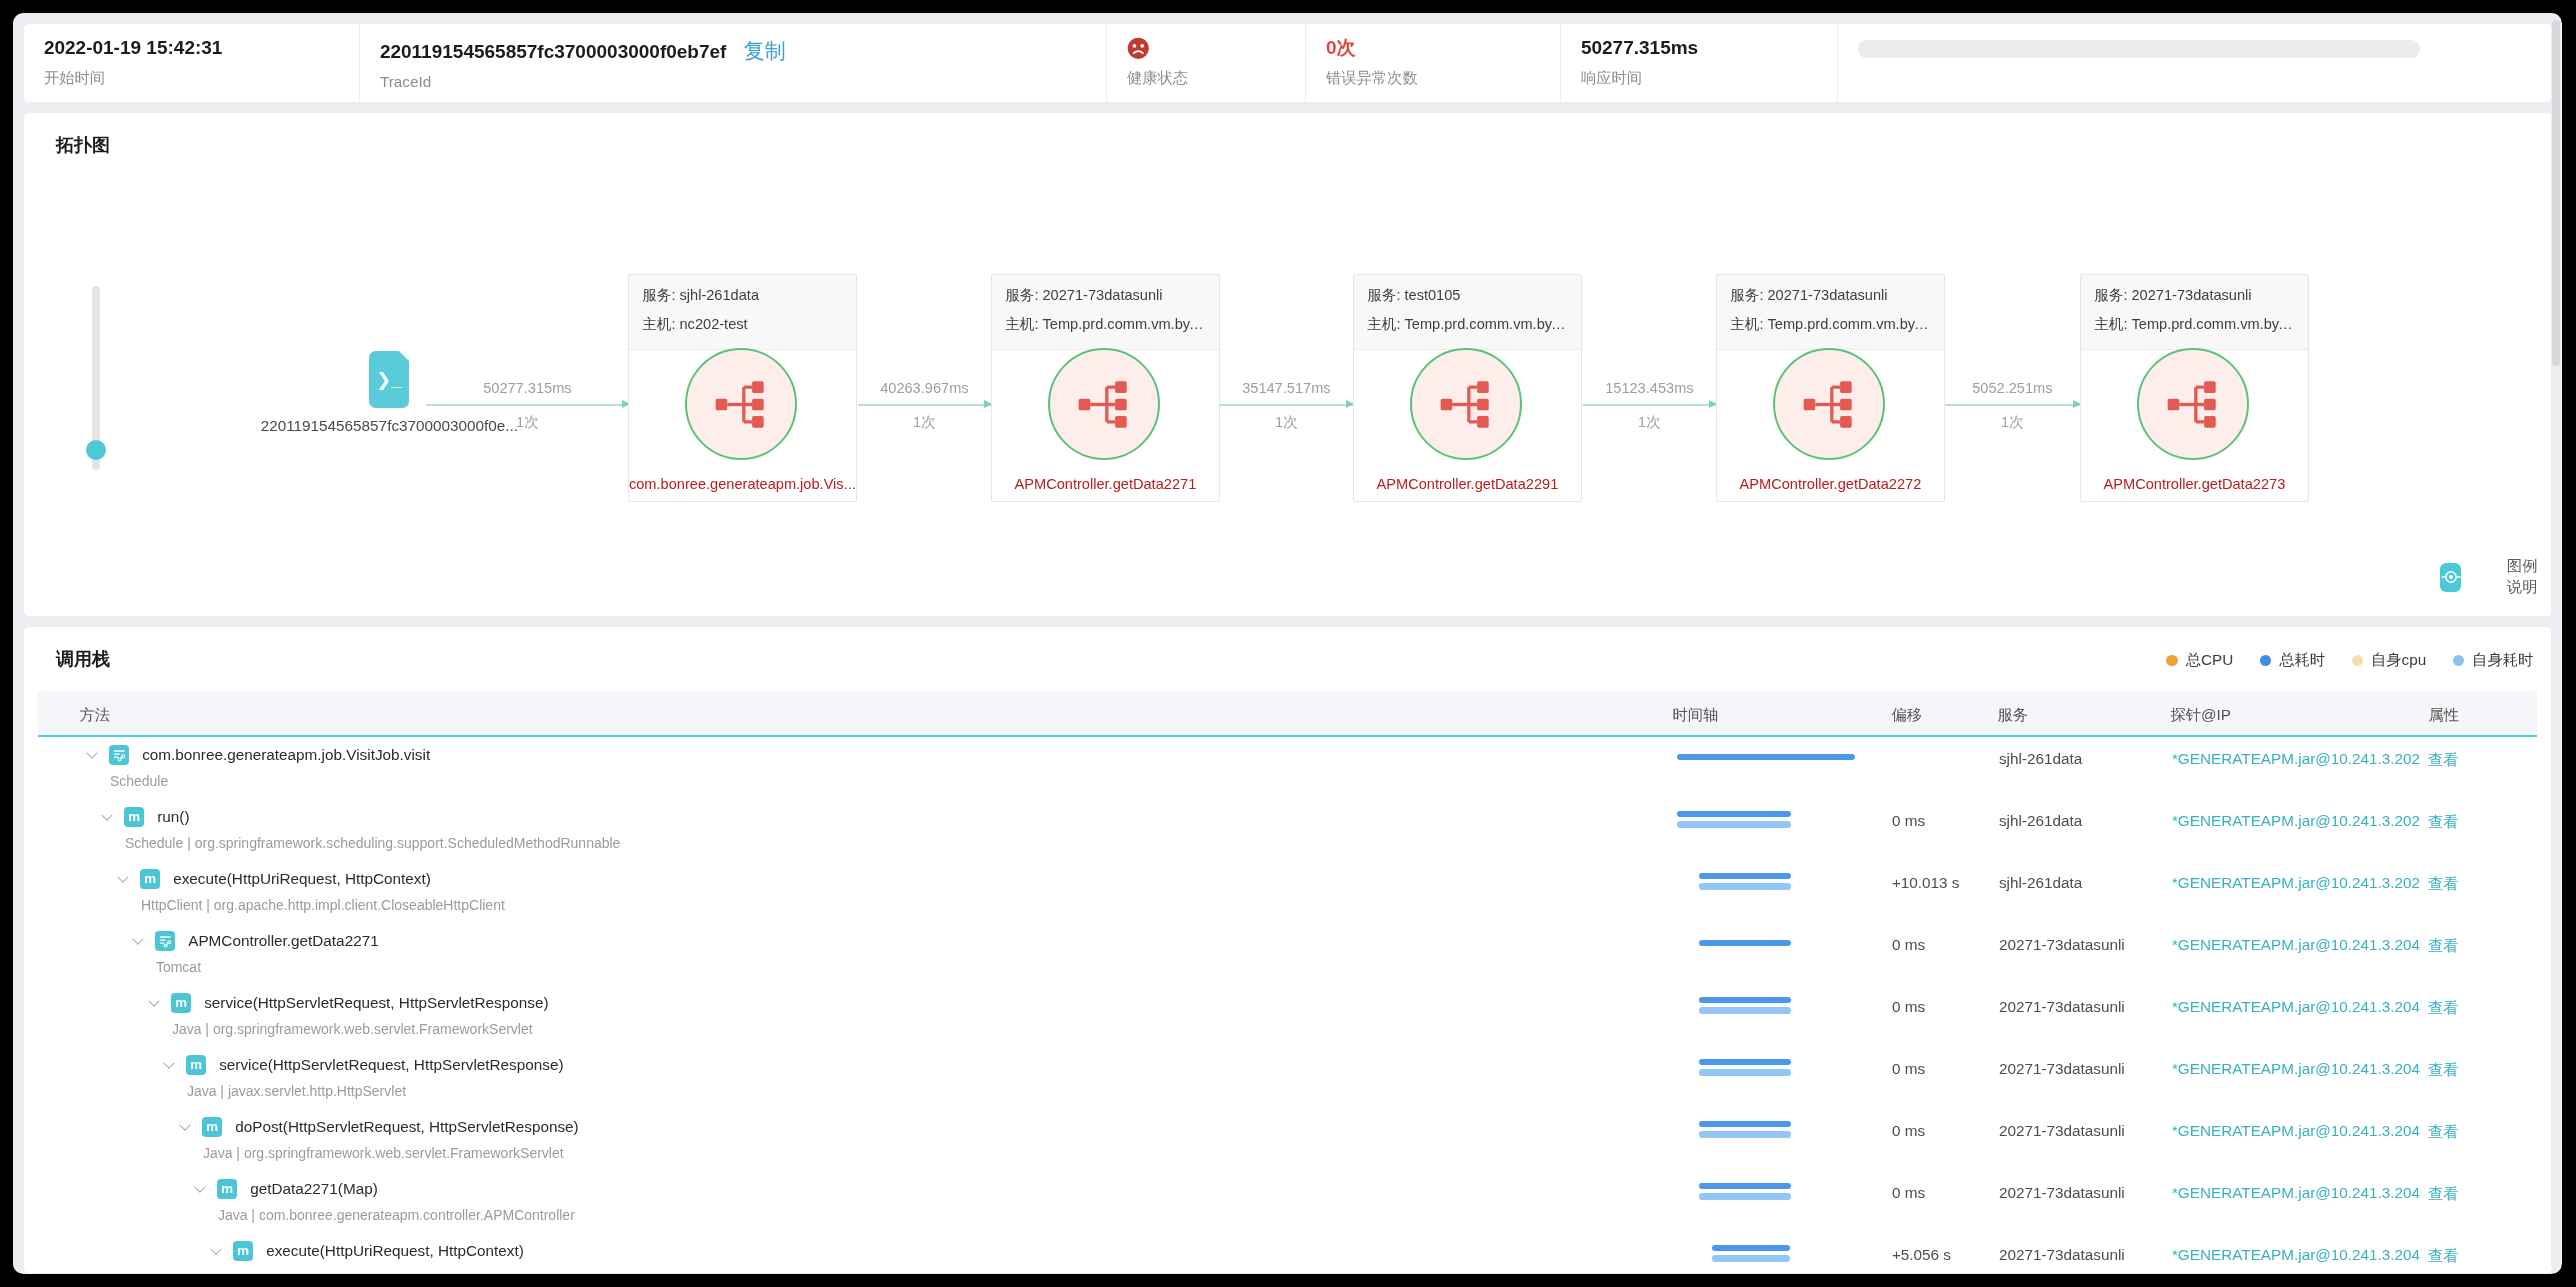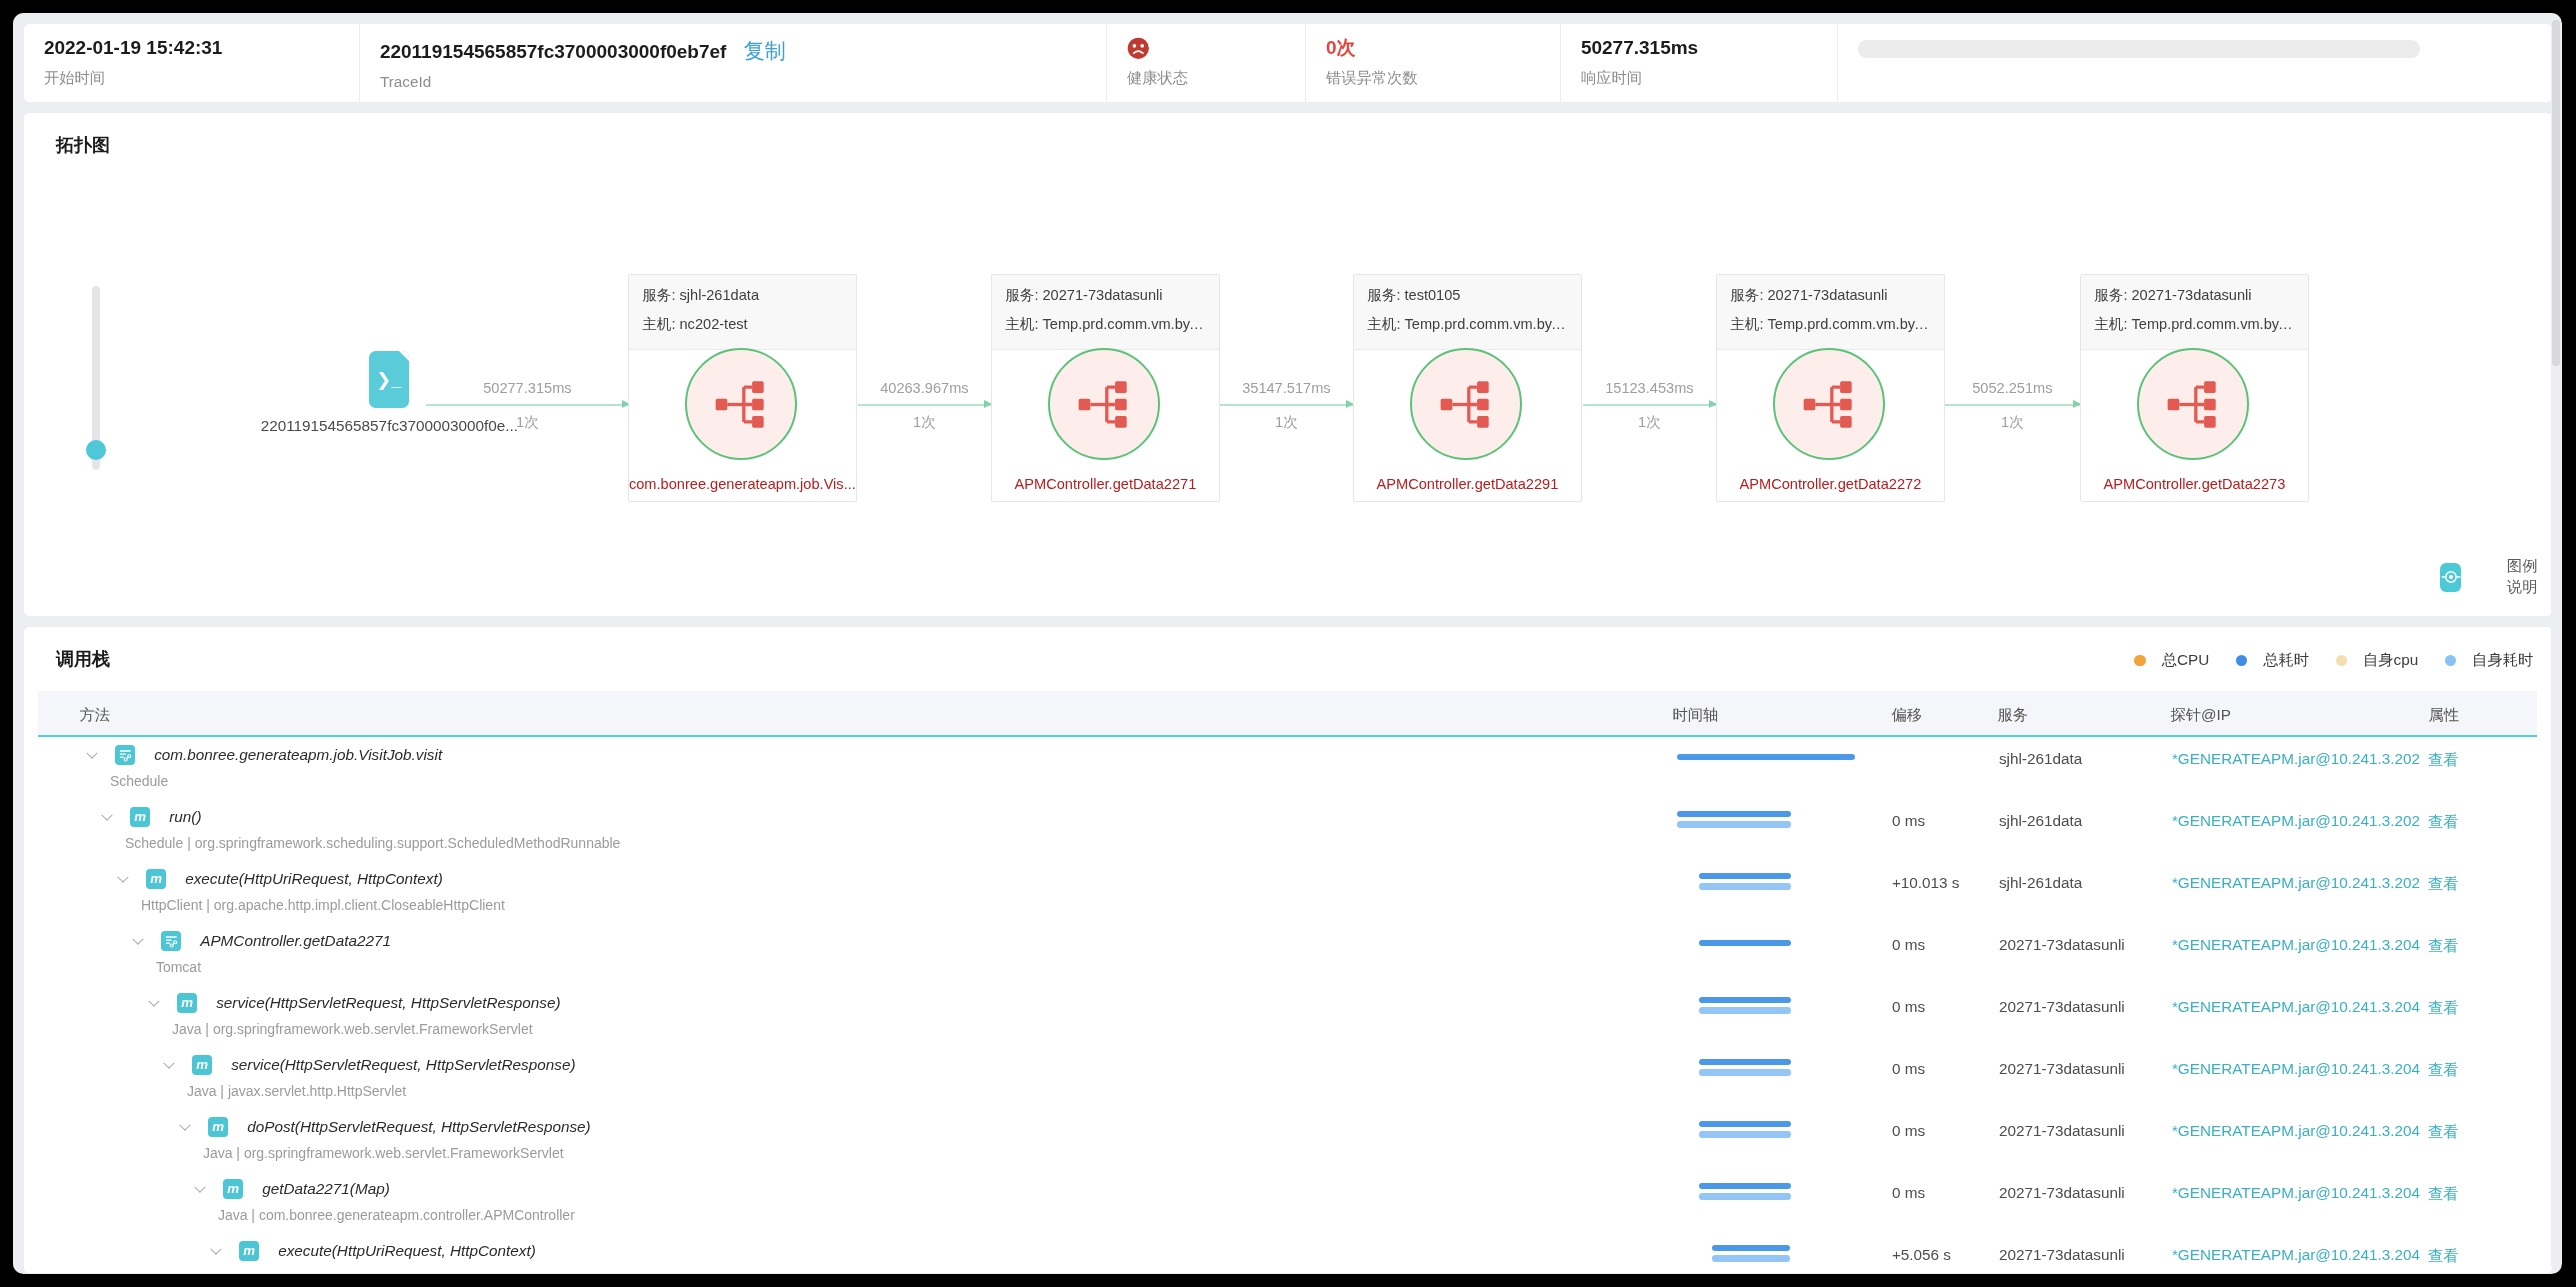--- a/index.html
+++ b/index.html
@@ -46,27 +46,27 @@
               border-left:8px solid #7fd2ab;border-top:4.7px solid transparent;border-bottom:4.7px solid transparent;}
   .edge-count{position:absolute;left:0;right:0;top:39px;font-size:14.6px;color:#9e9e9e;}
 
   .legend-btn{position:absolute;left:2416px;top:443px;display:flex;align-items:center;gap:10.6px;cursor:pointer;}
   .legend-btn-icon{width:29px;height:29px;background:#4cc9d6;border-radius:6px;display:flex;align-items:center;justify-content:center;}
   .legend-btn-text{font-size:15.3px;color:#5a5a5a;margin-left:35px;}
 
   
   .stack-card{left:10.6px;top:614px;width:2528px;height:646px;}
   .cs-legend{position:absolute;top:22.6px;right:18.6px;display:flex;align-items:center;gap:26.6px;}
-  .cs-legend-item{display:flex;align-items:center;gap:16px;font-size:15.3px;color:#3c3c3c;justify-content:center;}
+  .cs-legend-item{display:flex;align-items:center;gap:8px;font-size:15.3px;color:#3c3c3c;justify-content:center;}
   .dot{width:11.3px;height:11.3px;border-radius:50%;}
   .cs-head{position:absolute;left:14.6px;right:14.6px;top:64px;height:44px;background:#f5f6f9;border-bottom:2px solid #4dd0dd;}
   .cs-head span{position:absolute;top:13.3px;font-size:15.3px;color:#555;}
   .cs-rows{position:absolute;left:0;right:0;top:114px;}
   .cs-row{position:relative;height:62px;}
-  .tree-line{position:absolute;top:4px;display:flex;align-items:center;gap:19px;font-style:italic;}
+  .tree-line{position:absolute;top:4px;display:flex;align-items:center;gap:13px;}
   .chev{width:7.3px;height:7.3px;border-left:1.3px solid #ababab;border-bottom:1.3px solid #ababab;
         transform:rotate(-45deg);margin-top:-4px;flex:0 0 auto;cursor:pointer;}
   .mi{width:20px;height:20px;border-radius:4px;background:#4cc5d4;flex:0 0 auto;
       display:flex;align-items:center;justify-content:center;color:#fff;font-weight:700;font-size:13.3px;line-height:20px;}
   .row-title{font-size:15.3px;color:#2b2b2b;white-space:nowrap;}
   .row-sub{position:absolute;top:32px;font-size:14px;color:#9b9b9b;white-space:nowrap;}
   .bars{position:absolute;left:1653px;top:0;width:180px;height:62px;}
   .bar{position:absolute;height:6.6px;border-radius:3.3px;}
   .cell{position:absolute;top:8.6px;font-size:15.3px;color:#4d4d4d;white-space:nowrap;}
   .cell.offset{left:1868px;}

